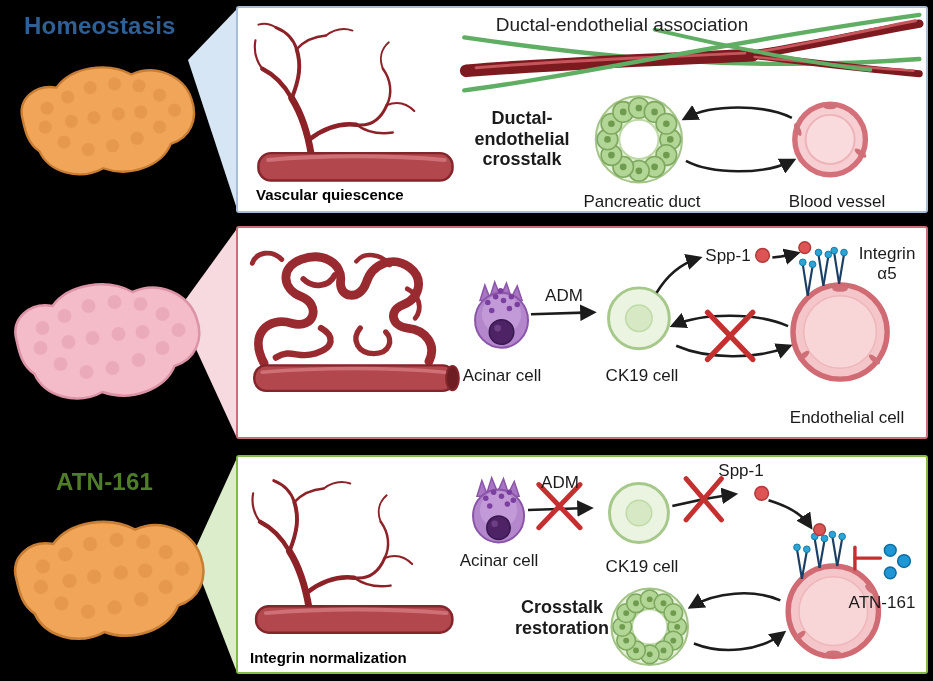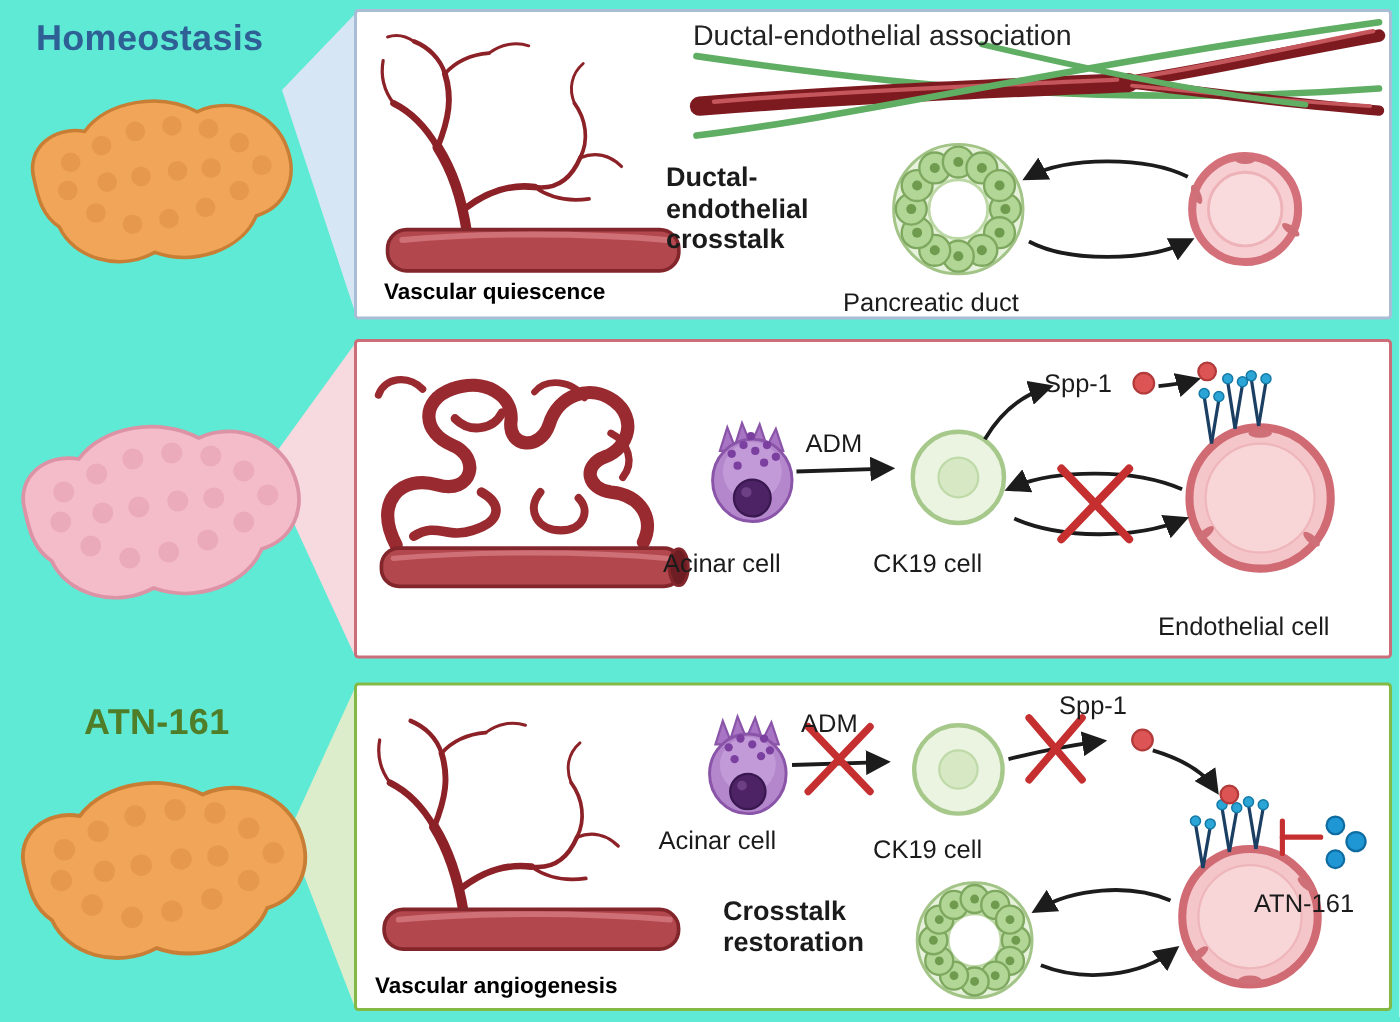--- a/index.html
+++ b/index.html
@@ -1,32 +1,32 @@
 <!DOCTYPE html>
 <html><head>
 <meta charset="utf-8">
 <style>
   *{box-sizing:border-box}
   html,body{margin:0;padding:0;background:#fff}
   body{font-family:"Liberation Sans",sans-serif}
-  .stage{position:relative;width:933px;height:681px;background:#5eead4;overflow:hidden}
+  .stage{position:relative;width:933px;height:681px;background:#000000;overflow:hidden}
   .wedges{position:absolute;left:0;top:0;z-index:1}
   .sideLabel{position:absolute;font-size:24px;font-weight:bold;z-index:2;letter-spacing:.2px}
   .lab-homeo{left:24px;top:12px;color:#2e6096}
   .lab-panc{left:32px;top:230px;color:#b93da4}
   .lab-atn{left:56px;top:468px;color:#4f7d28}
   .pancreas{position:absolute;z-index:2}
   .panel{position:absolute;left:236px;width:692px;background:#fff;border-radius:3px;z-index:2}
   .panel1{top:6px;height:207px;border:2px solid #a9bdd6}
   .panel2{top:226px;height:213px;border:2px solid #cb6e79}
   .panel3{top:455px;height:219px;border:2px solid #85b946}
   .art{position:absolute;left:0;top:0;width:100%;height:100%}
   .txt{position:absolute;color:#1b1b1b;font-size:17px;line-height:1.15;z-index:3}
   .bold{font-weight:bold}
-  .center{}
+  .center{text-align:center}
   .preline{white-space:pre-line}
   .cap{font-size:15px;font-weight:bold;color:#000}
   .title{font-size:19px;color:#222}
 </style>
 </head>
 <body>
 
 <div class="stage">
 
   <svg class="wedges" width="933" height="681">
@@ -194,20 +194,21 @@
         <path d="M 452,156 C 478,170 532,170 560,156" marker-end="url(#ah1)"></path>
       </g>
     </svg>
 
     <div class="txt title center" style="left:224px;top:6px;width:320px">Ductal-endothelial association</div>
     <div class="txt cap" style="left:18px;top:178px">Vascular quiescence</div>
     <div class="txt center" style="left:324px;top:184px;width:160px">Pancreatic duct</div>
     <div class="txt bold center preline" style="left:206px;top:100px;width:156px;font-size:18px">Ductal-
 endothelial
 crosstalk</div>
+    <div class="txt center" style="left:524px;top:184px;width:150px">Blood vessel</div>
   </div>
 
   <div class="panel panel2">
     <svg class="art" viewBox="0 0 692 213">
       <defs>
         <marker id="ah2" viewBox="0 0 10 10" refX="7" refY="5" markerWidth="6.5" markerHeight="6.5" orient="auto">
           <path d="M0,0 L10,5 L0,10 z" fill="#1c1c1c"></path>
         </marker>
       </defs>
 
@@ -288,20 +289,22 @@
           <path d="M 474,86 L 520,134"></path>
             <path d="M 520,86 L 474,134"></path>
         </g>
       </g>
     </svg>
 
     <div class="txt center" style="left:204px;top:138px;width:120px">Acinar cell</div>
     <div class="txt center" style="left:299px;top:58px;width:54px">ADM</div>
     <div class="txt center" style="left:344px;top:138px;width:120px">CK19 cell</div>
     <div class="txt center" style="left:458px;top:18px;width:64px">Spp-1</div>
+    <div class="txt center preline" style="left:606px;top:16px;width:86px">Integrin
+α5</div>
     <div class="txt center" style="left:534px;top:180px;width:150px">Endothelial cell</div>
   </div>
 
   <div class="panel panel3">
     <svg class="art" viewBox="0 0 692 219">
       <defs>
         <marker id="ah3" viewBox="0 0 10 10" refX="7" refY="5" markerWidth="6.5" markerHeight="6.5" orient="auto">
           <path d="M0,0 L10,5 L0,10 z" fill="#1c1c1c"></path>
         </marker>
       </defs>
@@ -430,21 +433,21 @@
             <circle cx="439" cy="159" r="3"></circle>
         </g>
       </g>
 
       <g fill="none" stroke="#1c1c1c" stroke-width="2.6">
         <path d="M 548,146 C 520,134 482,138 458,152" marker-end="url(#ah3)"></path>
         <path d="M 460,190 C 490,202 528,197 550,180" marker-end="url(#ah3)"></path>
       </g>
     </svg>
 
-    <div class="txt cap" style="left:12px;top:192px">Vascular angiogenesis</div>
+    <div class="txt cap" style="left:12px;top:192px">Integrin normalization</div>
     <div class="txt center" style="left:201px;top:94px;width:120px">Acinar cell</div>
     <div class="txt center" style="left:296px;top:16px;width:52px">ADM</div>
     <div class="txt center" style="left:344px;top:100px;width:120px">CK19 cell</div>
     <div class="txt center" style="left:468px;top:4px;width:70px">Spp-1</div>
     <div class="txt center" style="left:598px;top:136px;width:92px">ATN-161</div>
     <div class="txt bold center preline" style="left:244px;top:140px;width:160px;font-size:18px">Crosstalk
 restoration</div>
   </div>
 
 </div>

